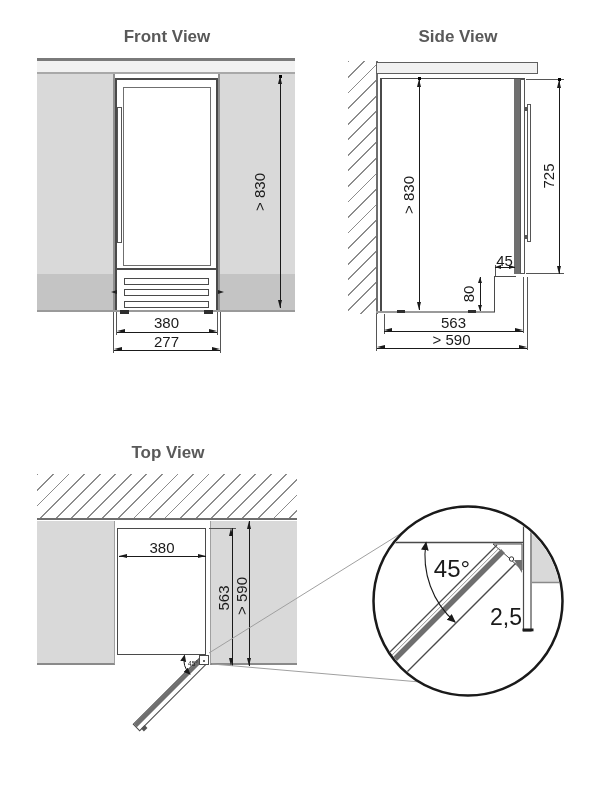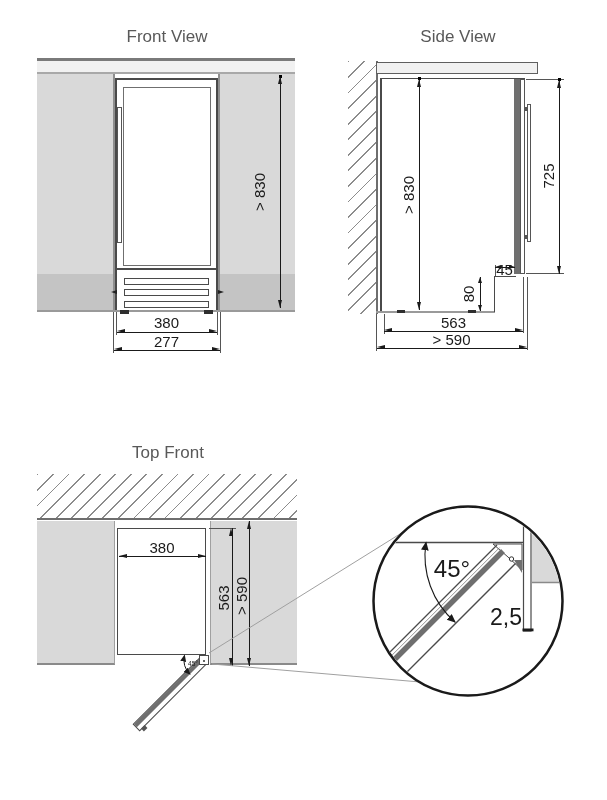--- a/index.html
+++ b/index.html
@@ -3,21 +3,21 @@
 <meta charset="utf-8">
 <style>
   html,body{margin:0;padding:0;background:#fff;}
   .page{position:relative;width:607px;height:800px;background:#ffffff;overflow:hidden;
         font-family:"Liberation Sans",sans-serif;}
   .abs{position:absolute;}
   
   .lab{position:absolute;font-size:15px;color:#1a1a1a;white-space:nowrap;
        transform:translate(-50%,-50%);line-height:1;}
   .vlab{writing-mode:vertical-rl;transform:translate(-50%,-50%) rotate(180deg);}
-  .title{font-size:17px;color:#595959;}
+  .title{font-size:17px;color:#595959;font-weight:bold;}
   
   .hl{position:absolute;height:1px;background:#1a1a1a;}
   .vl{position:absolute;width:1px;background:#1a1a1a;}
   .ext{background:#555;}
   .dot{position:absolute;width:3px;height:3px;background:#000;}
   
   .ar{position:absolute;width:0;height:0;border-style:solid;border-color:transparent;}
   .ar-r{border-width:2.5px 0 2.5px 8px;border-left-color:#1a1a1a;}
   .ar-l{border-width:2.5px 8px 2.5px 0;border-right-color:#1a1a1a;}
   .ar-u{border-width:0 2.5px 8px 2.5px;border-bottom-color:#1a1a1a;}
@@ -105,42 +105,42 @@
   <div class="vl" style="left:559px;top:79px;height:194.5px;"></div>
   <div class="dot" style="left:557.5px;top:77.5px;"></div>
   <div class="ar ar-u" style="left:556.5px;top:79.5px;"></div>
   <div class="ar ar-d" style="left:556.5px;top:265.5px;"></div>
   <div class="lab vlab" style="left:548px;top:176px;">725</div>
 
   <div class="vl ext" style="left:494.5px;top:264.5px;height:11px;"></div>
   <div class="hl" style="left:495px;top:266.5px;width:20px;"></div>
   <div class="ar ar-l sm" style="left:495px;top:264.5px;"></div>
   <div class="ar ar-r sm" style="left:509px;top:264.5px;"></div>
-  <div class="lab" style="left:504.5px;top:269px;">45</div>
+  <div class="lab" style="left:504.5px;top:260px;">45</div>
 
   <div class="vl" style="left:479.5px;top:277px;height:33.5px;"></div>
   <div class="ar ar-u sm" style="left:477.5px;top:277px;"></div>
   <div class="ar ar-d sm" style="left:477.5px;top:304.5px;"></div>
   <div class="lab vlab" style="left:467.5px;top:293.5px;">80</div>
 
   <div class="vl ext" style="left:384px;top:314px;height:20px;"></div>
   <div class="vl ext" style="left:522.5px;top:277px;height:56px;"></div>
   <div class="hl" style="left:384px;top:330.5px;width:139px;"></div>
   <div class="ar ar-l" style="left:384px;top:328px;"></div>
   <div class="ar ar-r" style="left:515px;top:328px;"></div>
   <div class="lab" style="left:453.5px;top:321.5px;">563</div>
 
   <div class="vl ext" style="left:376px;top:314px;height:37px;"></div>
   <div class="vl ext" style="left:526.5px;top:277px;height:73px;"></div>
   <div class="hl" style="left:376.5px;top:347.5px;width:150.5px;"></div>
   <div class="ar ar-l" style="left:376.5px;top:345px;"></div>
   <div class="ar ar-r" style="left:519px;top:345px;"></div>
   <div class="lab" style="left:451.5px;top:339px;">&gt; 590</div>
 
-  <div class="lab title" style="left:168px;top:452px;">Top Front</div>
+  <div class="lab title" style="left:168px;top:452px;">Top View</div>
 
   <div class="abs hatch" style="left:37px;top:474px;width:260px;height:44px;border-bottom:2.5px solid #6e6e6e;"></div>
   <div class="abs" style="left:37px;top:520.5px;width:77px;height:142.5px;background:#d9d9d9;border-bottom:2.5px solid #8a8a8a;border-right:1px solid #a0a0a0;"></div>
   <div class="abs" style="left:210px;top:520.5px;width:86px;height:142.5px;background:#d9d9d9;border-bottom:2.5px solid #8a8a8a;border-left:1px solid #a0a0a0;"></div>
   <div class="abs" style="left:117px;top:527.5px;width:87px;height:125px;background:#fff;border:1.5px solid #4a4a4a;"></div>
 
   <div class="hl" style="left:118.5px;top:556px;width:87px;"></div>
   <div class="ar ar-l" style="left:118.5px;top:553.5px;"></div>
   <div class="ar ar-r" style="left:197.5px;top:553.5px;"></div>
   <div class="lab" style="left:162px;top:547px;">380</div>

